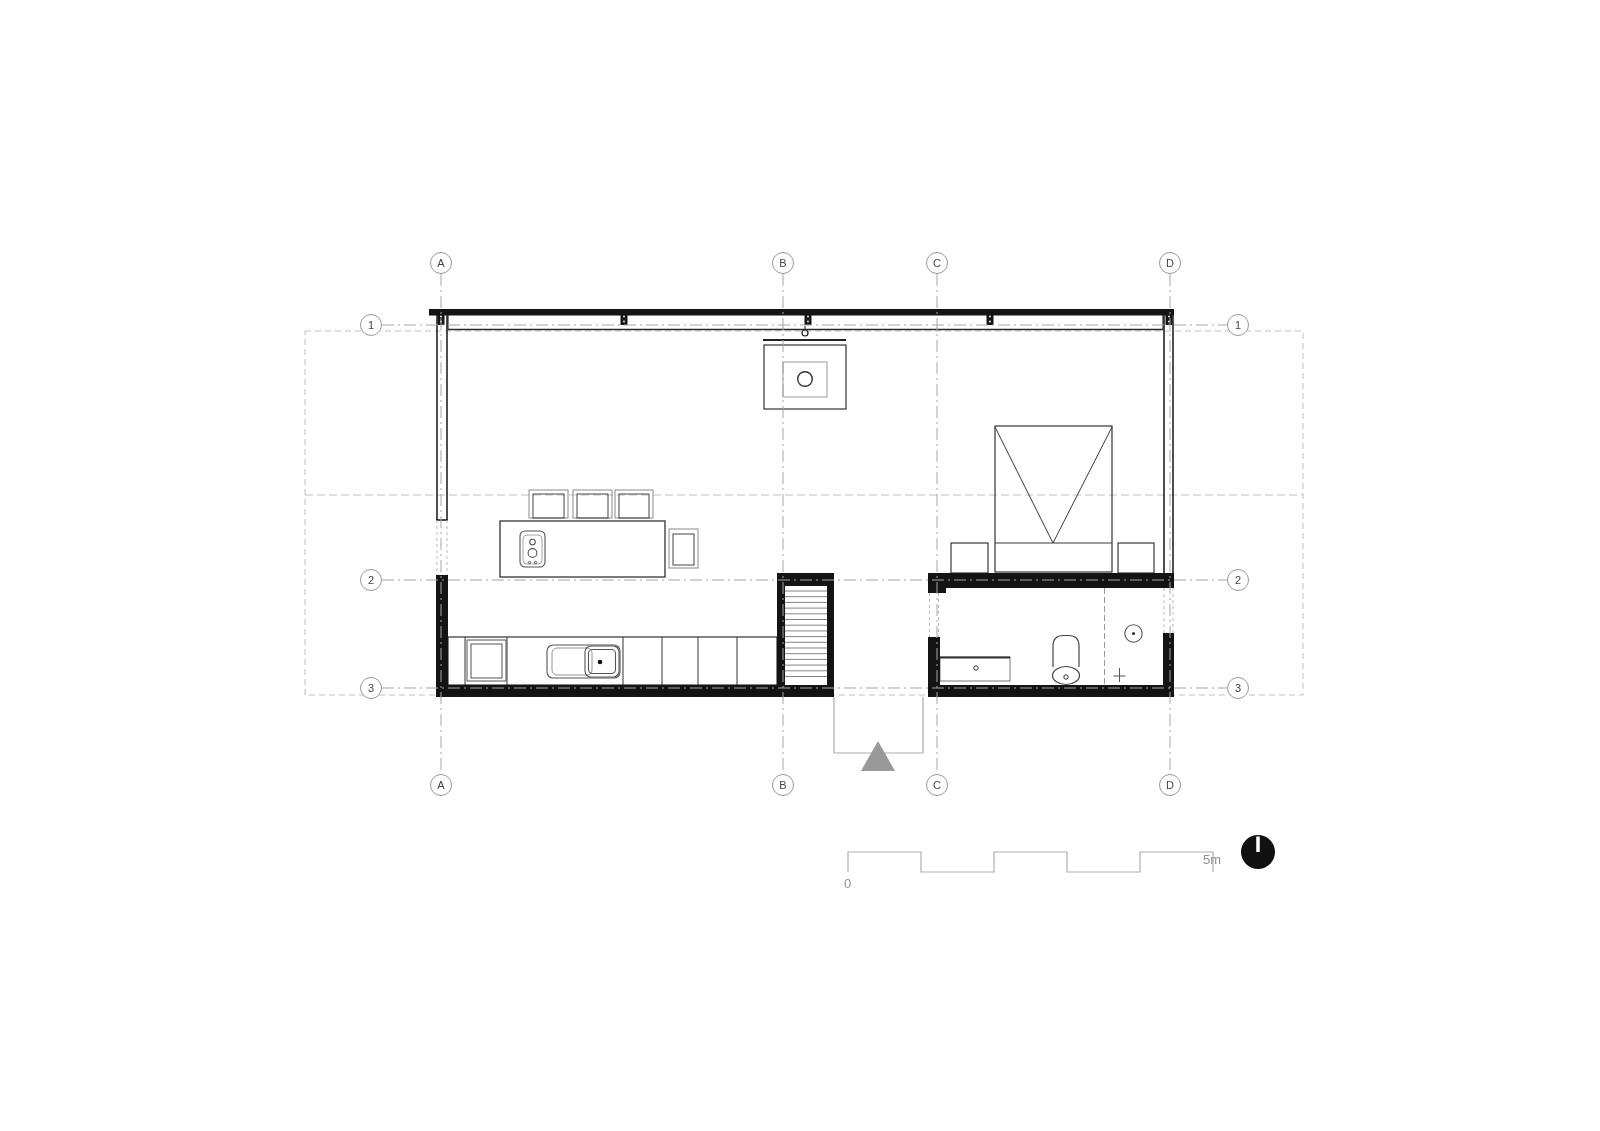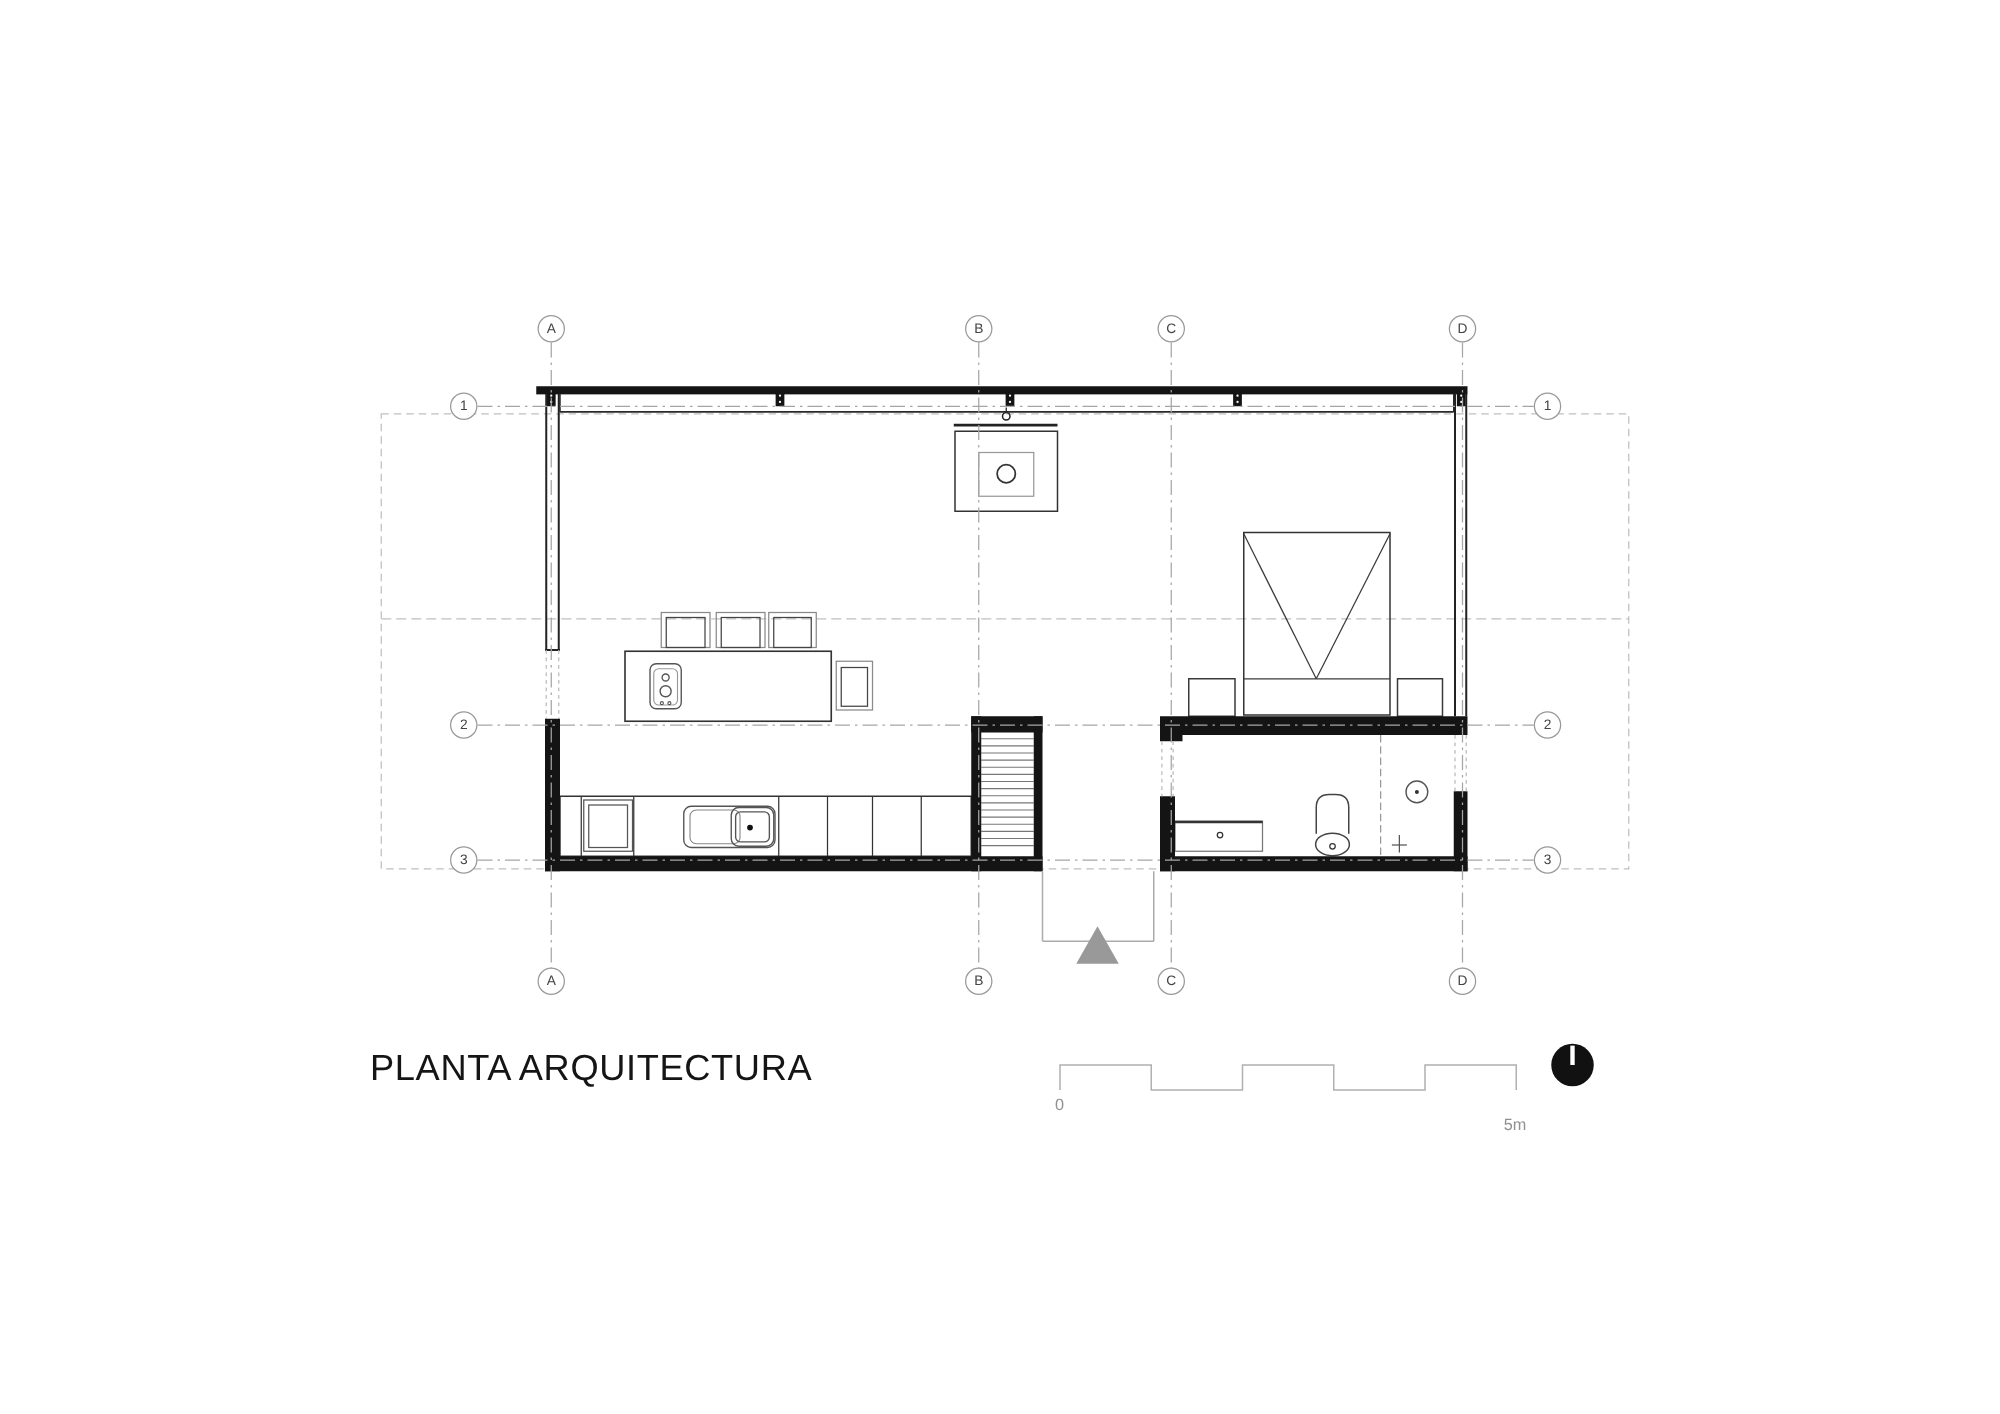--- a/index.html
+++ b/index.html
@@ -222,18 +222,17 @@
   <div class="bubble" style="left:1159px;top:774px;">D</div>
 
   <div class="bubble" style="left:360px;top:314px;">1</div>
   <div class="bubble" style="left:360px;top:569px;">2</div>
   <div class="bubble" style="left:360px;top:677px;">3</div>
 
   <div class="bubble" style="left:1227px;top:314px;">1</div>
   <div class="bubble" style="left:1227px;top:569px;">2</div>
   <div class="bubble" style="left:1227px;top:677px;">3</div>
 
-  <div id="drawing-title">PLANTA ARQUITECTURA</div>
 
   <div class="scale-label" style="left:844px;top:876px;">0</div>
-  <div class="scale-label" style="left:1203px;top:892px;">5m</div>
+  <div class="scale-label" style="left:1203px;top:852px;">5m</div>
 
 </div>
 
 </body></html>

